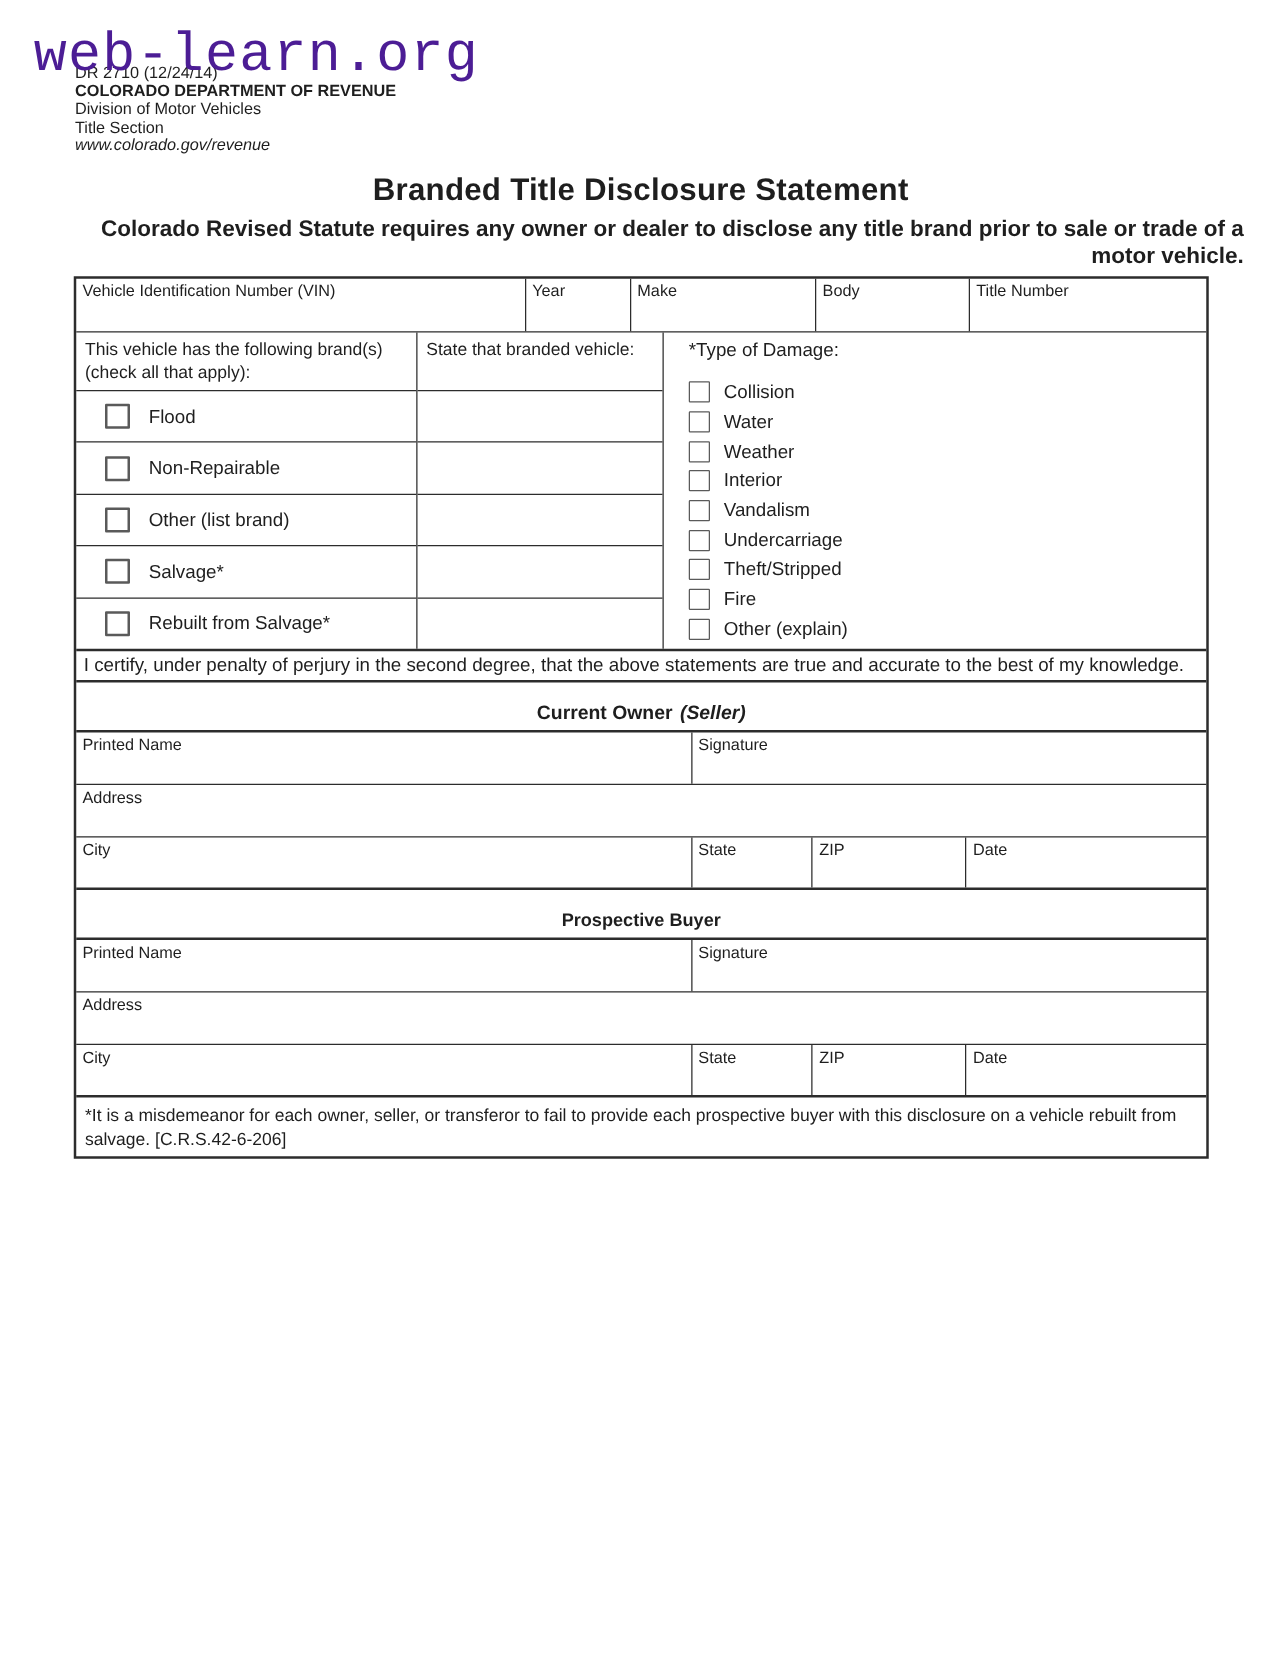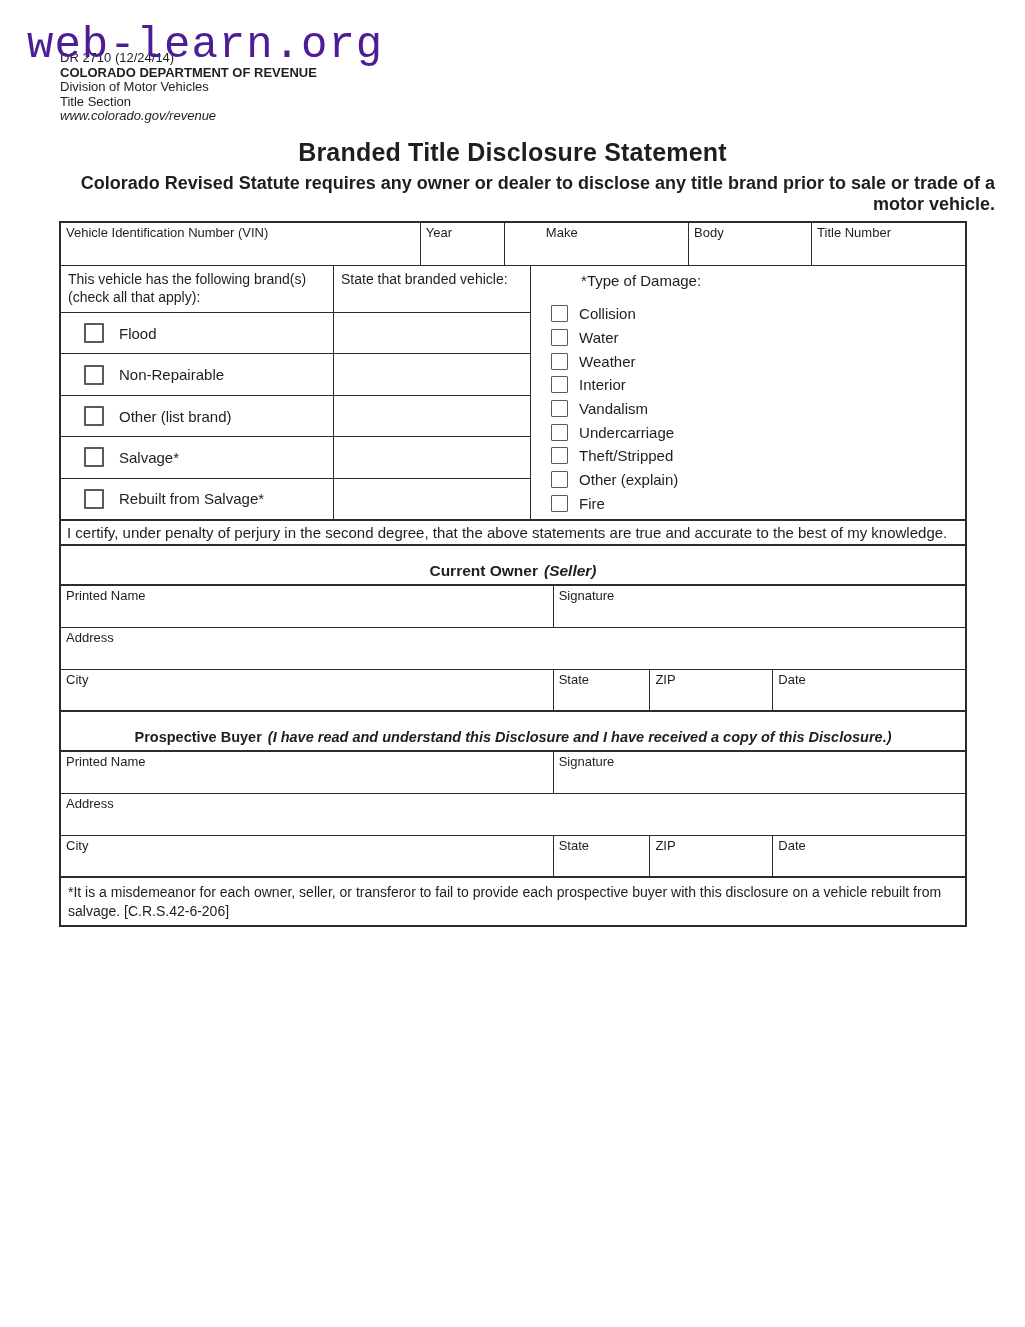--- a/index.html
+++ b/index.html
@@ -48,21 +48,21 @@
   .row.last{border-bottom:none;}
   .h25{height:25px;} .h28{height:28px;margin-top:12px;} .h42{height:42px;} .h43{height:43px;}
   .cell{
     box-sizing:border-box;border-right:1px solid var(--line);
     padding:2px 5px;position:relative;
   }
   .cell:last-child{border-right:none;}
   .flabel{display:block;font-size:13px;line-height:15px;}
   .flex1{flex:1;}
   
-  .w-vin{width:39.8%;} .w-year{width:9.3%;} .w-make{width:16.4%;margin-left:36px;} .w-body{width:13.6%;}
+  .w-vin{width:39.8%;} .w-year{width:9.3%;} .w-make{width:16.4%;} .w-body{width:13.6%;}
   
   .sec-head{
     align-items:center;justify-content:center;
     font-weight:bold;font-size:15.5px;
   }
   .sec-title{
     align-items:center;justify-content:center;gap:6px;
     font-weight:bold;
   }
   .owner-title{font-size:15.5px;}
@@ -77,21 +77,21 @@
   .brand-rows{flex:1;display:flex;flex-direction:column;}
   .brand-row{
     flex:1;box-sizing:border-box;border-bottom:1px solid var(--line);
     display:flex;align-items:center;gap:15px;padding-left:23px;font-size:15px;
   }
   .brand-row:last-child{border-bottom:none;}
   .state-cell{flex:1;box-sizing:border-box;border-bottom:1px solid var(--line);}
   .state-cell:last-child{border-bottom:none;}
   .cb{width:16px;height:16px;border:2px solid var(--cbb);background:#fff;flex:none;border-radius:1px;}
   .cb-sm{width:15px;height:15px;border:1.7px solid var(--cbb);}
-  .damage-label{font-size:15px;margin-left:30px;}
+  .damage-label{font-size:15px;}
   .damage-list{margin-top:13px;}
   .damage-item{height:23.7px;display:flex;align-items:center;gap:11px;font-size:15px;}
   
   .certify{font-size:15px;padding:3px 6px;align-items:flex-start;}
   .footer-note{min-height:46px;font-size:14px;line-height:18.5px;padding:5px 7px;display:block;}
   
   .w-name{width:54.5%;} .w-state{width:10.7%;} .w-zip{width:13.6%;}
 </style>
 </head>
 <body>
@@ -220,26 +220,26 @@
               <span>Undercarriage</span>
             </div>
 
             <div class="damage-item">
               <span class="cb cb-sm"></span>
               <span>Theft/Stripped</span>
             </div>
 
             <div class="damage-item">
               <span class="cb cb-sm"></span>
+              <span>Fire</span>
+            </div>
+
+            <div class="damage-item">
+              <span class="cb cb-sm"></span>
               <span>Other (explain)</span>
-            </div>
-
-            <div class="damage-item">
-              <span class="cb cb-sm"></span>
-              <span>Fire</span>
             </div>
           </div>
       </div>
     </div>
 
     <div class="row certify h25 b2">
       <span>I certify, under penalty of perjury in the second degree, that the above statements are true and accurate to the best of my knowledge.</span>
     </div>
 
     <div class="row sec-title h28 b2 owner-title">
@@ -269,21 +269,20 @@
       <div class="cell w-zip">
         <span class="flabel">ZIP</span>
       </div>
       <div class="cell flex1">
         <span class="flabel">Date</span>
       </div>
     </div>
 
     <div class="row sec-title h28 b2 buyer-title">
       <span>Prospective Buyer</span>
-      <span class="suffix">(I have read and understand this Disclosure and I have received a copy of this Disclosure.)</span>
     </div>
     <div class="row h42">
       <div class="cell w-name">
         <span class="flabel">Printed Name</span>
       </div>
       <div class="cell flex1">
         <span class="flabel">Signature</span>
       </div>
     </div>
     <div class="row h42">

